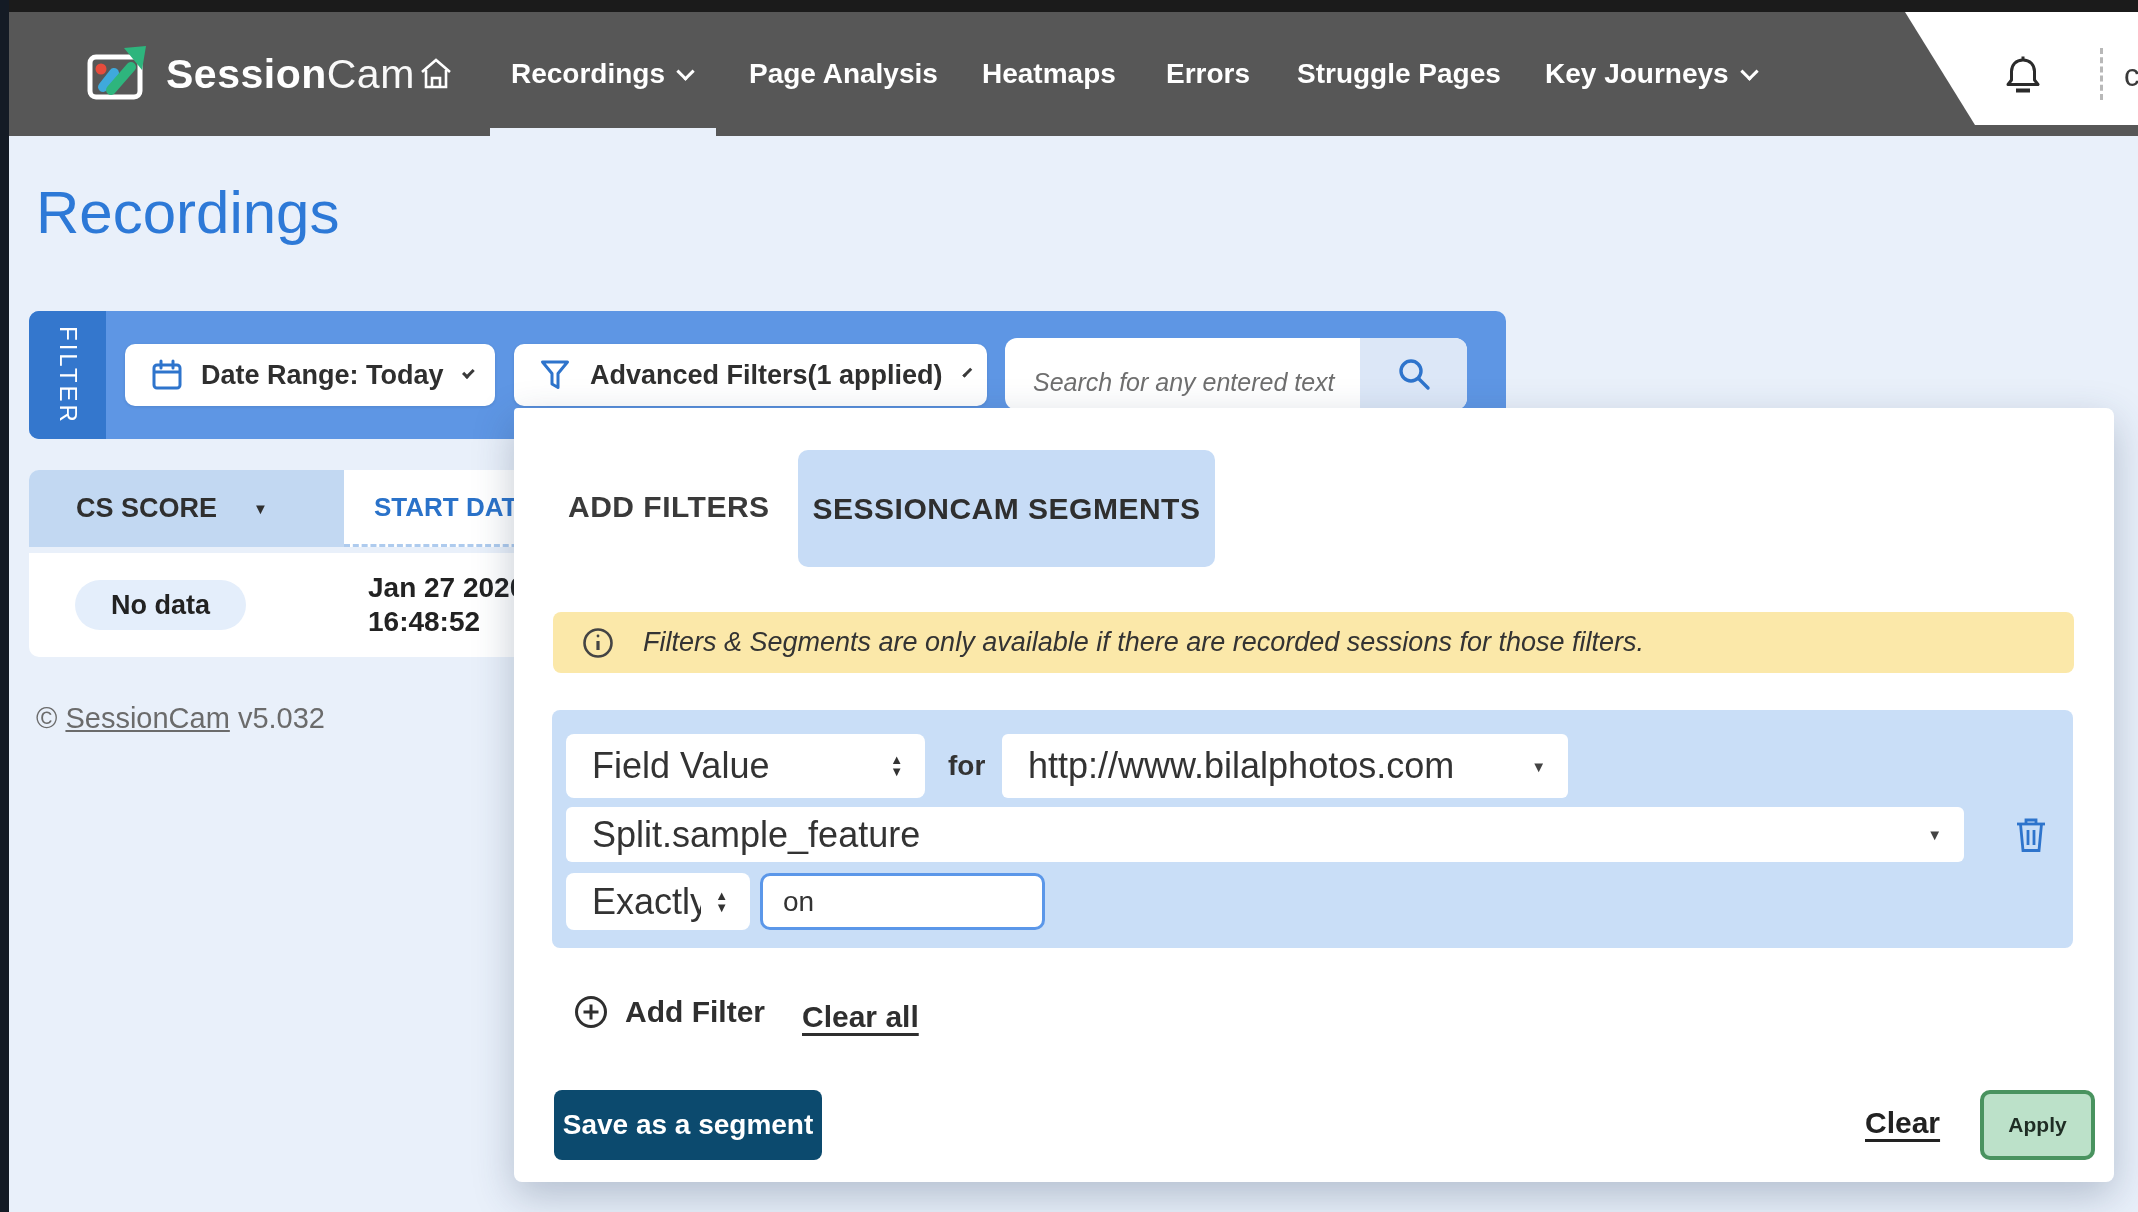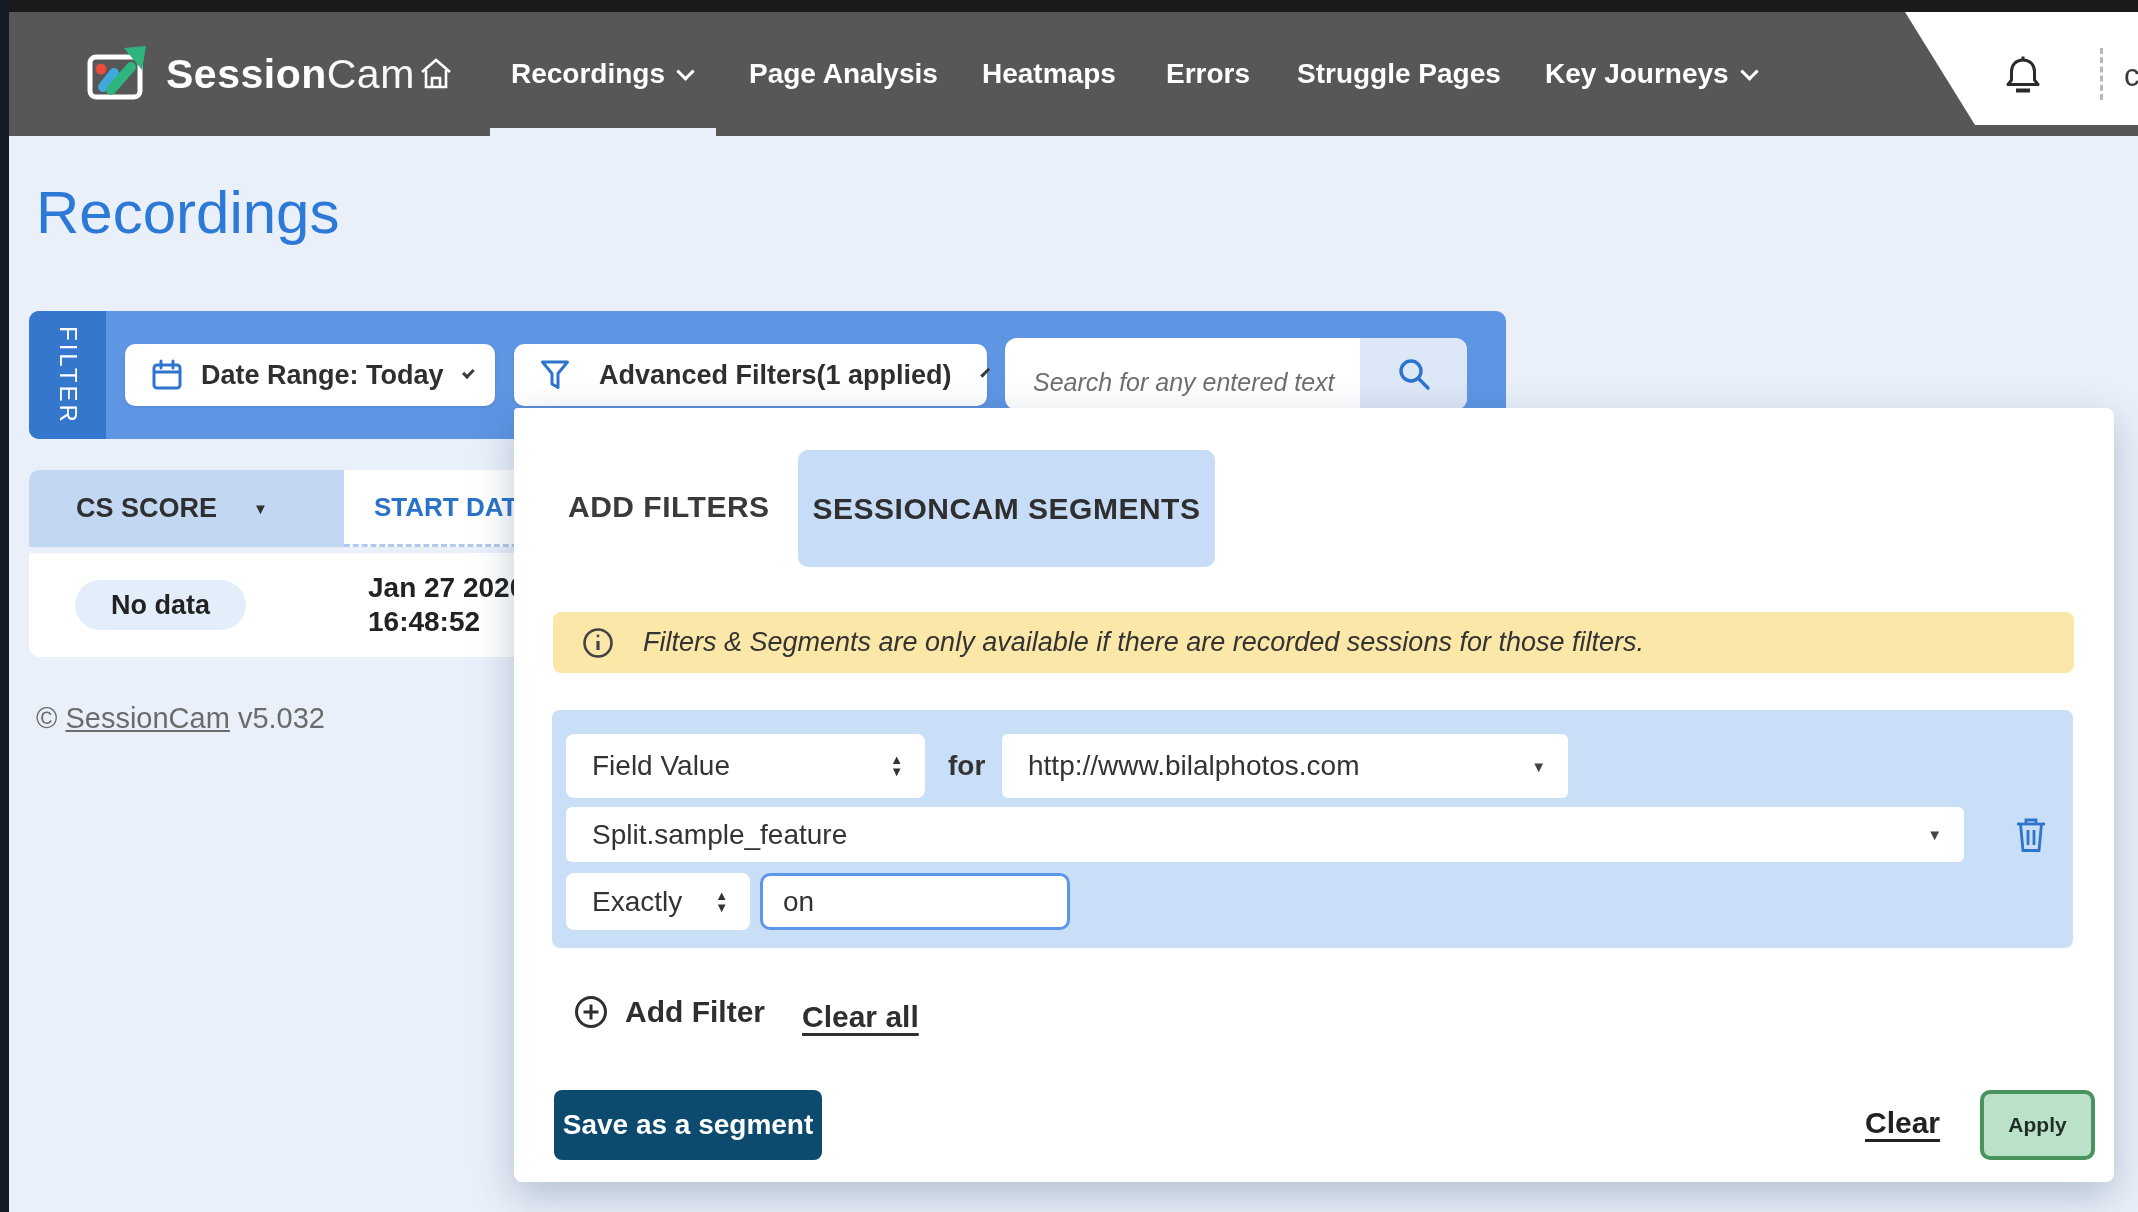--- a/index.html
+++ b/index.html
@@ -30,21 +30,21 @@
   .page-title { position:absolute; left:36px; top:178px; font-size:60px; font-weight:400; color:#2d79d7; }
   .footer { position:absolute; left:36px; top:702px; font-size:29px; color:#6b6b6b; }
   .footer a { color:#6b6b6b; text-decoration:underline; }
 
   
   .filter-bar { position:absolute; left:29px; top:311px; width:1477px; height:128px; background:#5e96e4; border-radius:10px; z-index:2; }
   .filter-tab { position:absolute; left:0; top:0; width:77px; height:128px; background:#3477cd; border-radius:10px 0 0 10px; display:flex; align-items:center; justify-content:center; }
   .filter-tab span { writing-mode:vertical-rl; color:#fff; font-size:24px; letter-spacing:3px; font-weight:400; }
   .bar-btn { position:absolute; background:#fff; border-radius:10px; display:flex; align-items:center; box-shadow:0 1px 3px rgba(30,60,110,.18); cursor:pointer; }
   .btn-date { left:96px; top:33px; width:370px; height:62px; padding:0 26px; gap:18px; }
-  .btn-adv  { left:485px; top:33px; width:473px; height:62px; padding:0 26px; gap:29px; }
+  .btn-adv  { left:485px; top:33px; width:473px; height:62px; padding:0 26px; gap:20px; }
   .bar-btn .lbl { font-size:27px; font-weight:700; color:#2f2f2f; white-space:nowrap; }
   .bar-btn .dchev { margin-left:auto; width:11px; height:11px; border-right:3px solid #3a3a3a; border-bottom:3px solid #3a3a3a; transform:rotate(45deg) translateY(-4px); }
   .search-box { position:absolute; left:976px; top:27px; width:462px; height:72px; background:#fff; border-radius:12px; }
   .search-input { position:absolute; left:0; top:8px; width:355px; height:72px; border:0; outline:0; background:transparent; font-family:"Liberation Sans",sans-serif; font-style:italic; font-size:25px; color:#555; padding:0 10px 0 28px; }
   .search-input::placeholder { color:#6f6f6f; opacity:1; }
   .search-seg { position:absolute; right:0; top:0; width:107px; height:72px; background:#dce7f7; border-radius:0 12px 12px 0; display:flex; align-items:center; justify-content:center; cursor:pointer; }
 
   
   .tbl-header { position:absolute; left:29px; top:470px; height:77px; z-index:1; }
   .th-cs { position:absolute; left:0; top:0; width:315px; height:77px; background:#c2d8f2; border-radius:10px 0 0 0; display:flex; align-items:center; padding-left:47px; gap:36px; cursor:pointer; }
@@ -59,30 +59,30 @@
   
   .panel-tail { position:absolute; left:514px; top:410px; width:0; height:0; border-left:34px solid transparent; border-bottom:30px solid #fff; z-index:9; }
   .panel { position:absolute; left:514px; top:408px; width:1600px; height:774px; background:#fff; border-radius:4px 8px 8px 8px; box-shadow:0 14px 40px rgba(40,60,95,.28); z-index:10; }
   .tab-plain { position:absolute; left:54px; top:82px; font-size:30px; font-weight:700; color:#3a3a3a; letter-spacing:.5px; cursor:pointer; }
   .tab-active { position:absolute; left:284px; top:42px; width:417px; height:117px; background:#c7dcf6; border-radius:10px; display:flex; align-items:center; justify-content:center; cursor:pointer; }
   .tab-active .t { font-size:30px; font-weight:700; color:#2f2f2f; letter-spacing:.5px; }
   .banner { position:absolute; left:39px; top:204px; width:1521px; height:61px; background:#fbe8a9; border-radius:8px; display:flex; align-items:center; padding-left:28px; gap:28px; }
   .banner .msg { font-size:27px; font-style:italic; color:#333; }
   .criteria { position:absolute; left:38px; top:302px; width:1521px; height:238px; background:#c9def7; border-radius:8px; }
   .sel { position:absolute; background:#fff; display:flex; align-items:center; padding:0 22px 0 26px; cursor:pointer; }
-  .sel .val { font-size:28px; color:#333; white-space:nowrap; overflow:hidden; }
+  .sel .val { font-size:36px; color:#333; white-space:nowrap; overflow:hidden; }
   .stepper { margin-left:auto; display:flex; flex-direction:column; align-items:center; line-height:12px; font-size:13px; color:#333; padding-left:14px; }
   .caret { margin-left:auto; font-size:15px; color:#444; padding-left:14px; }
   .sel-field { left:14px; top:24px; width:359px; height:64px; border-radius:8px; }
   .for-lbl { position:absolute; left:396px; top:24px; height:64px; line-height:64px; font-size:28px; font-weight:700; color:#333; }
   .sel-site { left:450px; top:24px; width:566px; height:64px; border-radius:6px; }
   .sel-attr { left:14px; top:97px; width:1398px; height:55px; border-radius:6px; }
   .trash { position:absolute; left:1462px; top:106px; cursor:pointer; }
   .sel-op { left:14px; top:163px; width:184px; height:57px; border-radius:8px; }
-  .value-input { position:absolute; left:208px; top:163px; width:310px; height:57px; background:#fff; border:3px solid #5b97e9; border-radius:10px; font-family:"Liberation Sans",sans-serif; font-size:28px; color:#333; padding:0 20px; outline:none; }
+  .value-input { position:absolute; left:208px; top:163px; width:285px; height:57px; background:#fff; border:3px solid #5b97e9; border-radius:10px; font-family:"Liberation Sans",sans-serif; font-size:28px; color:#333; padding:0 20px; outline:none; }
   .add-filter { position:absolute; left:59px; top:586px; display:flex; align-items:center; gap:16px; cursor:pointer; }
   .add-filter .t { font-size:30px; font-weight:700; color:#2f2f2f; }
   .clear-all { position:absolute; left:288px; top:592px; font-size:30px; font-weight:700; color:#2f2f2f; text-decoration:underline; text-underline-offset:6px; cursor:pointer; }
   .save-btn { position:absolute; left:40px; top:682px; width:268px; height:70px; background:#0c4a6e; border-radius:8px; color:#fff; font-size:28px; font-weight:700; display:flex; align-items:center; justify-content:center; border:0; cursor:pointer; }
   .close-lnk { position:absolute; left:1351px; top:698px; font-size:30px; font-weight:700; color:#222; text-decoration:underline; text-underline-offset:6px; cursor:pointer; }
   .apply-btn { position:absolute; left:1466px; top:682px; width:115px; height:70px; background:#bce1c9; border:4px solid #49935f; border-radius:10px; color:#1f2d24; font-size:21px; font-weight:700; display:flex; align-items:center; justify-content:center; cursor:pointer; }
 
   svg { display:block; }
 </style>
 </head>

